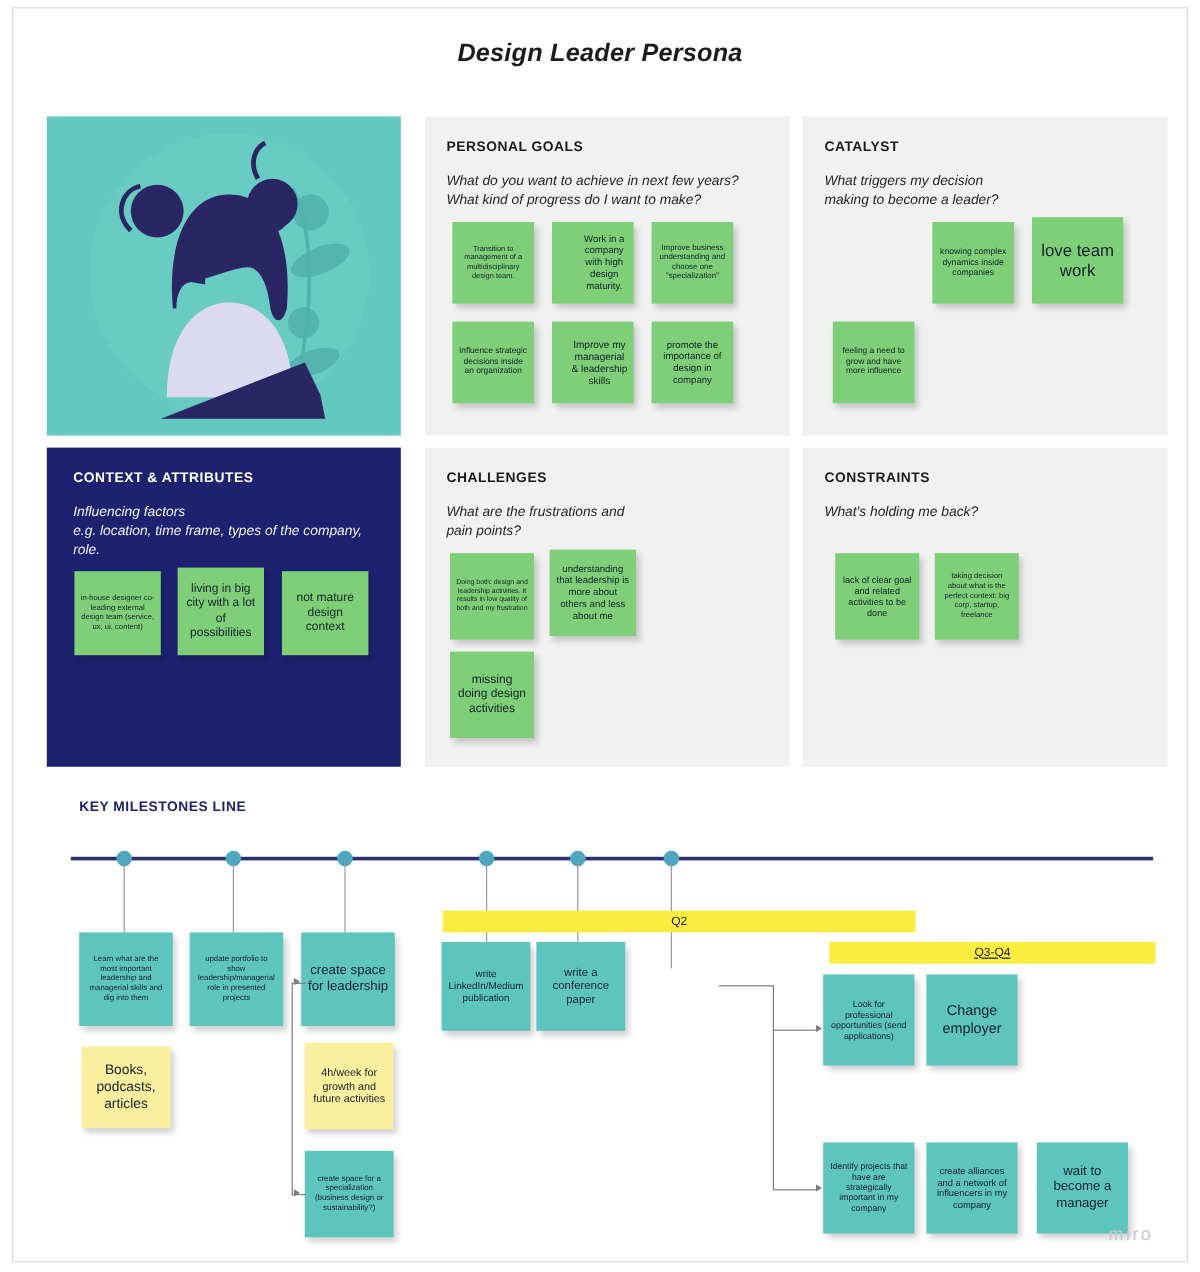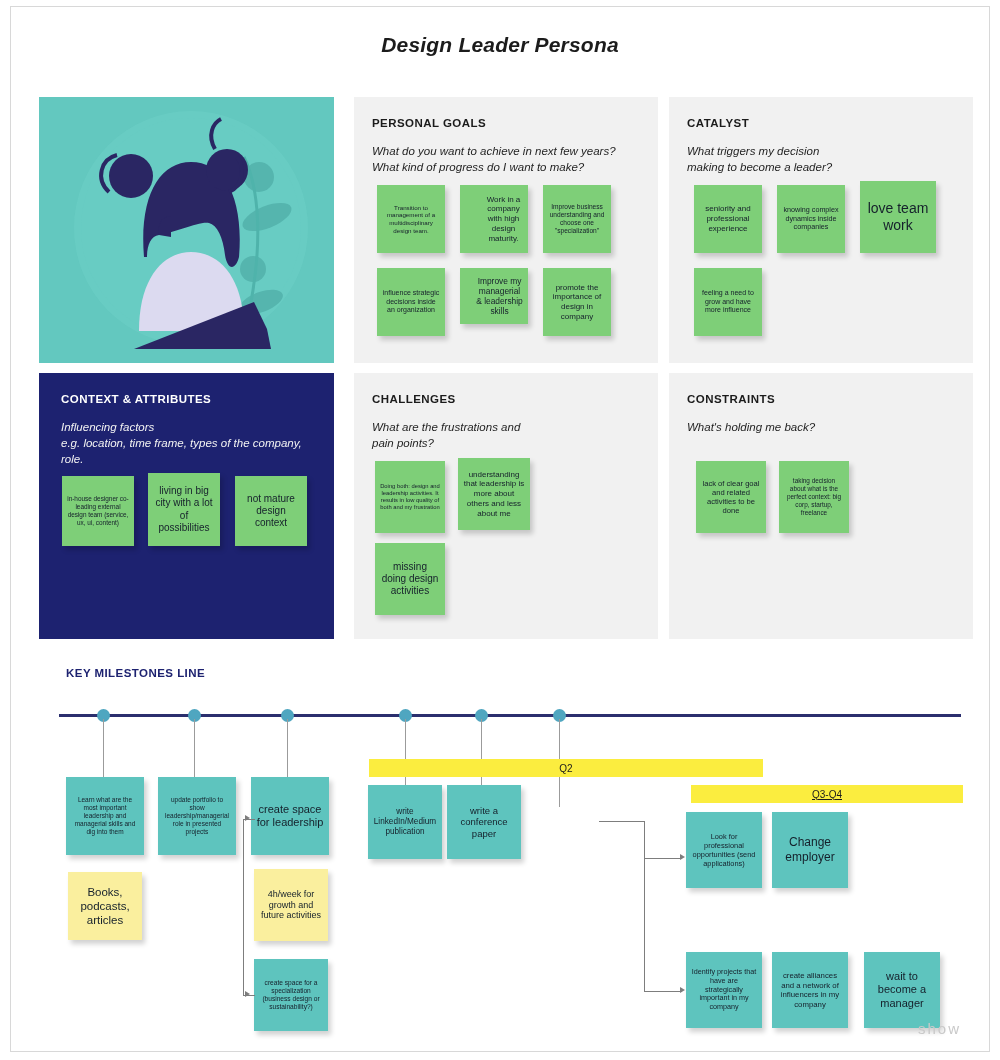--- a/index.html
+++ b/index.html
@@ -132,36 +132,33 @@
     <div class="note green" style="left:106px; top:88px; width:68px; height:68px; font-size:8px;padding-left:24px;">
       <span>Work in a company with high design maturity.</span>
       </div>
     <div class="note green" style="left:189px; top:88px; width:68px; height:68px; font-size:6.6px;">
       <span>Improve business understanding and choose one "specialization"</span>
       </div>
 
     <div class="note green" style="left:23px; top:171px; width:68px; height:68px; font-size:7px;">
       <span>influence strategic decisions inside an organization</span>
       </div>
-    <div class="note green" style="left:106px; top:171px; width:68px; height:56px; font-size:8.4px;padding-left:16px;">
+    <div class="note green" style="left:106px; top:171px; width:68px; height:68px; font-size:8.4px;padding-left:16px;">
       <span>Improve my managerial &amp; leadership skills</span>
       </div>
     <div class="note green" style="left:189px; top:171px; width:68px; height:68px; font-size:8px;">
       <span>promote  the importance of design in company</span>
       </div>
   </div>
 
   <div class="panel" style="left:658px; top:90px; width:304px; height:266px;">
     <div class="sec-head" style="position:absolute; left:18px; top:20px;">CATALYST</div>
     <div class="sec-sub" style="position:absolute; left:18px; top:46px; width:270px; white-space:pre-line;">What triggers my decision
 making to become a leader?</div>
 
-    <div class="note green" style="left:25px; top:88px; width:68px; height:68px; font-size:8px;">
-      <span>seniority and professional experience</span>
-      </div>
     <div class="note green" style="left:108px; top:88px; width:68px; height:68px; font-size:7.2px;">
       <span>knowing complex dynamics inside companies</span>
       </div>
     <div class="note green" style="left:191px; top:84px; width:76px; height:72px; font-size:14px;">
       <span>love team work</span>
       </div>
     <div class="note green" style="left:25px; top:171px; width:68px; height:68px; font-size:7px;">
       <span>feeling a need to grow and have more influence</span>
       </div>
   </div>
@@ -286,14 +283,14 @@
   <div class="conn" style="left:232px; top:988px; width:12px; height:1px;"></div>
   <div class="arrow" style="left:234px; top:984px;"></div>
 
   <div class="conn" style="left:588px; top:814px; width:46px; height:1px;"></div>
   <div class="conn" style="left:633px; top:814px; width:1px; height:170px;"></div>
   <div class="conn" style="left:633px; top:851px; width:38px; height:1px;"></div>
   <div class="arrow" style="left:669px; top:847px;"></div>
   <div class="conn" style="left:633px; top:984px; width:38px; height:1px;"></div>
   <div class="arrow" style="left:669px; top:980px;"></div>
 
-  <div class="miro">show</div>
+  <div class="miro">miro</div>
 </div>
 
 </body></html>

